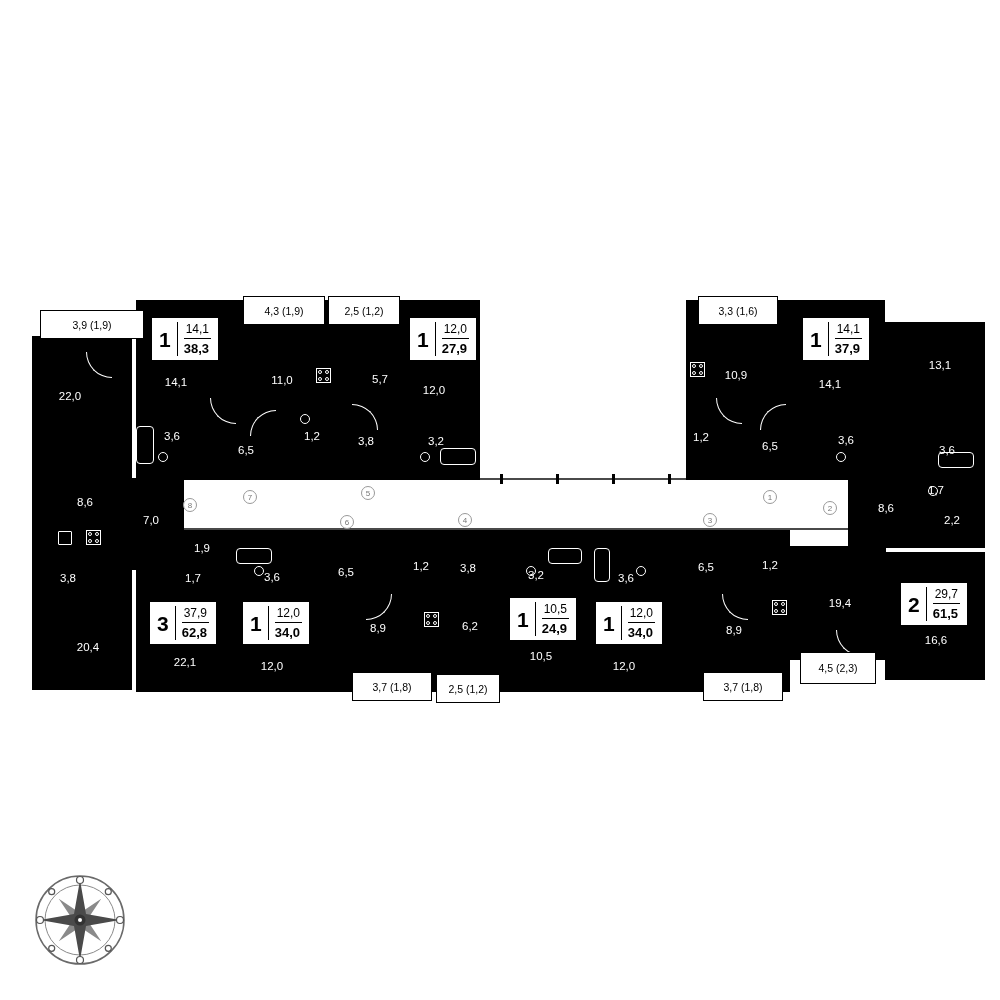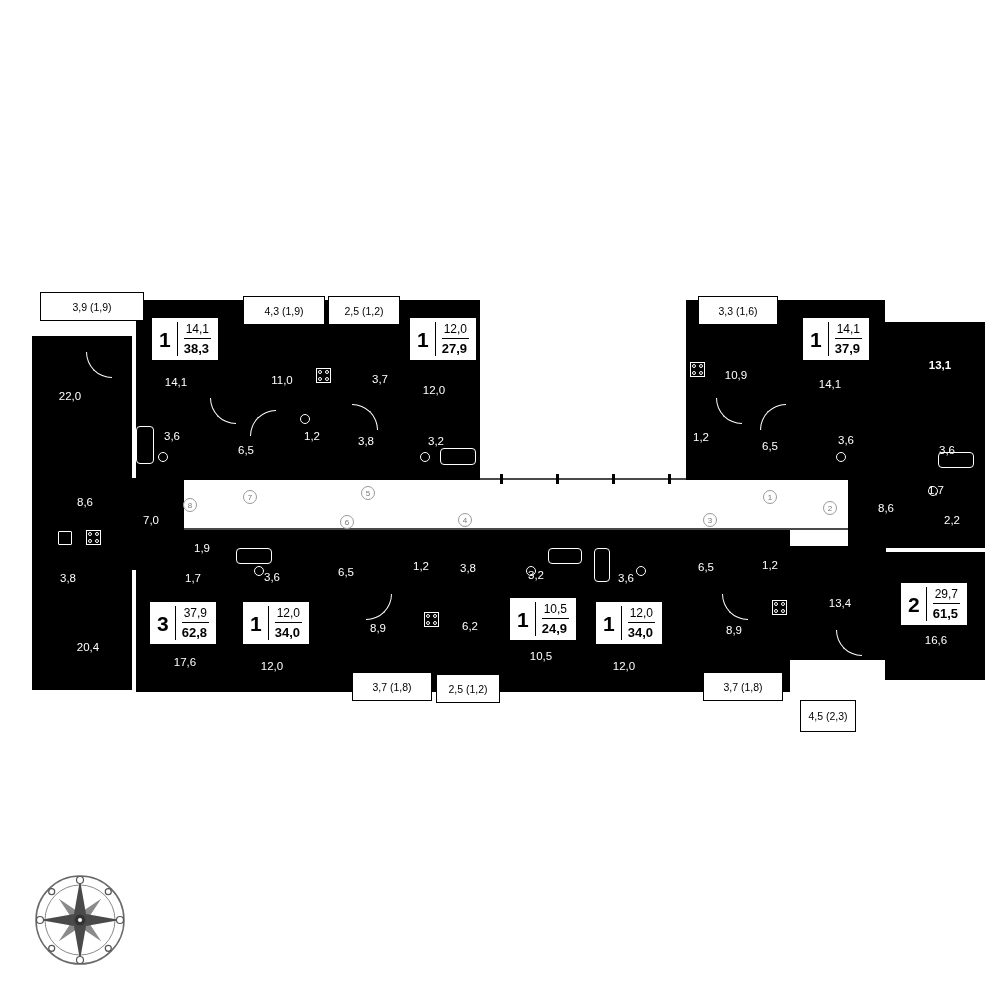--- a/index.html
+++ b/index.html
@@ -54,61 +54,61 @@
       <div class="room-label" style="left: 70px; top: 396px;">22,0</div>
       <div class="room-label" style="left: 85px; top: 502px;">8,6</div>
       <div class="room-label" style="left: 151px; top: 520px; text-align: center;">7,0</div>
       <div class="room-label" style="left: 68px; top: 578px;">3,8</div>
       <div class="room-label" style="left: 88px; top: 647px;">20,4</div>
       <div class="room-label" style="left: 176px; top: 382px;">14,1</div>
       <div class="room-label" style="left: 172px; top: 436px;">3,6</div>
       <div class="room-label" style="left: 246px; top: 450px;">6,5</div>
       <div class="room-label" style="left: 282px; top: 380px;">11,0</div>
       <div class="room-label" style="left: 312px; top: 436px;">1,2</div>
-      <div class="room-label" style="left: 380px; top: 379px;">3,7</div>
+      <div class="room-label" style="left: 380px; top: 379px;">5,7</div>
       <div class="room-label" style="left: 366px; top: 441px;">3,8</div>
       <div class="room-label" style="left: 434px; top: 390px;">12,0</div>
       <div class="room-label" style="left: 436px; top: 441px;">3,2</div>
       <div class="room-label" style="left: 736px; top: 375px;">10,9</div>
       <div class="room-label" style="left: 830px; top: 384px;">14,1</div>
       <div class="room-label" style="left: 701px; top: 437px;">1,2</div>
       <div class="room-label" style="left: 770px; top: 446px;">6,5</div>
       <div class="room-label" style="left: 846px; top: 440px;">3,6</div>
-      <div class="room-label" style="left: 940px; top: 365px; font-weight: bold;">13,1</div>
+      <div class="room-label" style="left: 940px; top: 365px;">13,1</div>
       <div class="room-label" style="left: 947px; top: 450px;">3,6</div>
       <div class="room-label" style="left: 936px; top: 490px;">1,7</div>
       <div class="room-label" style="left: 952px; top: 520px;">2,2</div>
       <div class="room-label" style="left: 886px; top: 508px;">8,6</div>
       <div class="room-label" style="left: 202px; top: 548px;">1,9</div>
       <div class="room-label" style="left: 193px; top: 578px;">1,7</div>
-      <div class="room-label" style="left: 185px; top: 662px;">17,6</div>
+      <div class="room-label" style="left: 185px; top: 662px;">22,1</div>
       <div class="room-label" style="left: 272px; top: 577px;">3,6</div>
       <div class="room-label" style="left: 272px; top: 666px;">12,0</div>
       <div class="room-label" style="left: 346px; top: 572px;">6,5</div>
       <div class="room-label" style="left: 378px; top: 628px;">8,9</div>
       <div class="room-label" style="left: 421px; top: 566px;">1,2</div>
       <div class="room-label" style="left: 468px; top: 568px;">3,8</div>
       <div class="room-label" style="left: 470px; top: 626px;">6,2</div>
       <div class="room-label" style="left: 536px; top: 575px;">3,2</div>
       <div class="room-label" style="left: 541px; top: 656px;">10,5</div>
       <div class="room-label" style="left: 626px; top: 578px;">3,6</div>
       <div class="room-label" style="left: 624px; top: 666px;">12,0</div>
       <div class="room-label" style="left: 706px; top: 567px;">6,5</div>
       <div class="room-label" style="left: 734px; top: 630px;">8,9</div>
       <div class="room-label" style="left: 770px; top: 565px;">1,2</div>
-      <div class="room-label" style="left: 840px; top: 603px;">13,4</div>
+      <div class="room-label" style="left: 840px; top: 603px;">19,4</div>
       <div class="room-label" style="left: 936px; top: 640px;">16,6</div>
-      <div class="balcony" style="left: 40px; top: 292px; width: 104px; height: 29px;">3,9 (1,9)</div>
+      <div class="balcony" style="left: 40px; top: 310px; width: 104px; height: 29px;">3,9 (1,9)</div>
       <div class="balcony" style="left: 243px; top: 296px; width: 82px; height: 29px;">4,3 (1,9)</div>
       <div class="balcony" style="left: 328px; top: 296px; width: 72px; height: 29px;">2,5 (1,2)</div>
       <div class="balcony" style="left: 698px; top: 296px; width: 80px; height: 29px;">3,3 (1,6)</div>
       <div class="balcony" style="left: 352px; top: 672px; width: 80px; height: 29px;">3,7 (1,8)</div>
       <div class="balcony" style="left: 436px; top: 674px; width: 64px; height: 29px;">2,5 (1,2)</div>
       <div class="balcony" style="left: 703px; top: 672px; width: 80px; height: 29px;">3,7 (1,8)</div>
-      <div class="balcony" style="left: 800px; top: 700px; width: 56px; height: 32px;">4,5 (2,3)</div>
+      <div class="balcony" style="left: 800px; top: 652px; width: 76px; height: 32px;">4,5 (2,3)</div>
       <div class="badge" style="left: 152px; top: 318px;">
         <div class="badge-rooms">1</div>
         <div class="badge-sep"></div>
         <div class="badge-areas">
           <div class="badge-top">14,1</div>
           <div class="badge-bot">38,3</div>
         </div>
       </div>
       <div class="badge" style="left: 410px; top: 318px;">
         <div class="badge-rooms">1</div>

